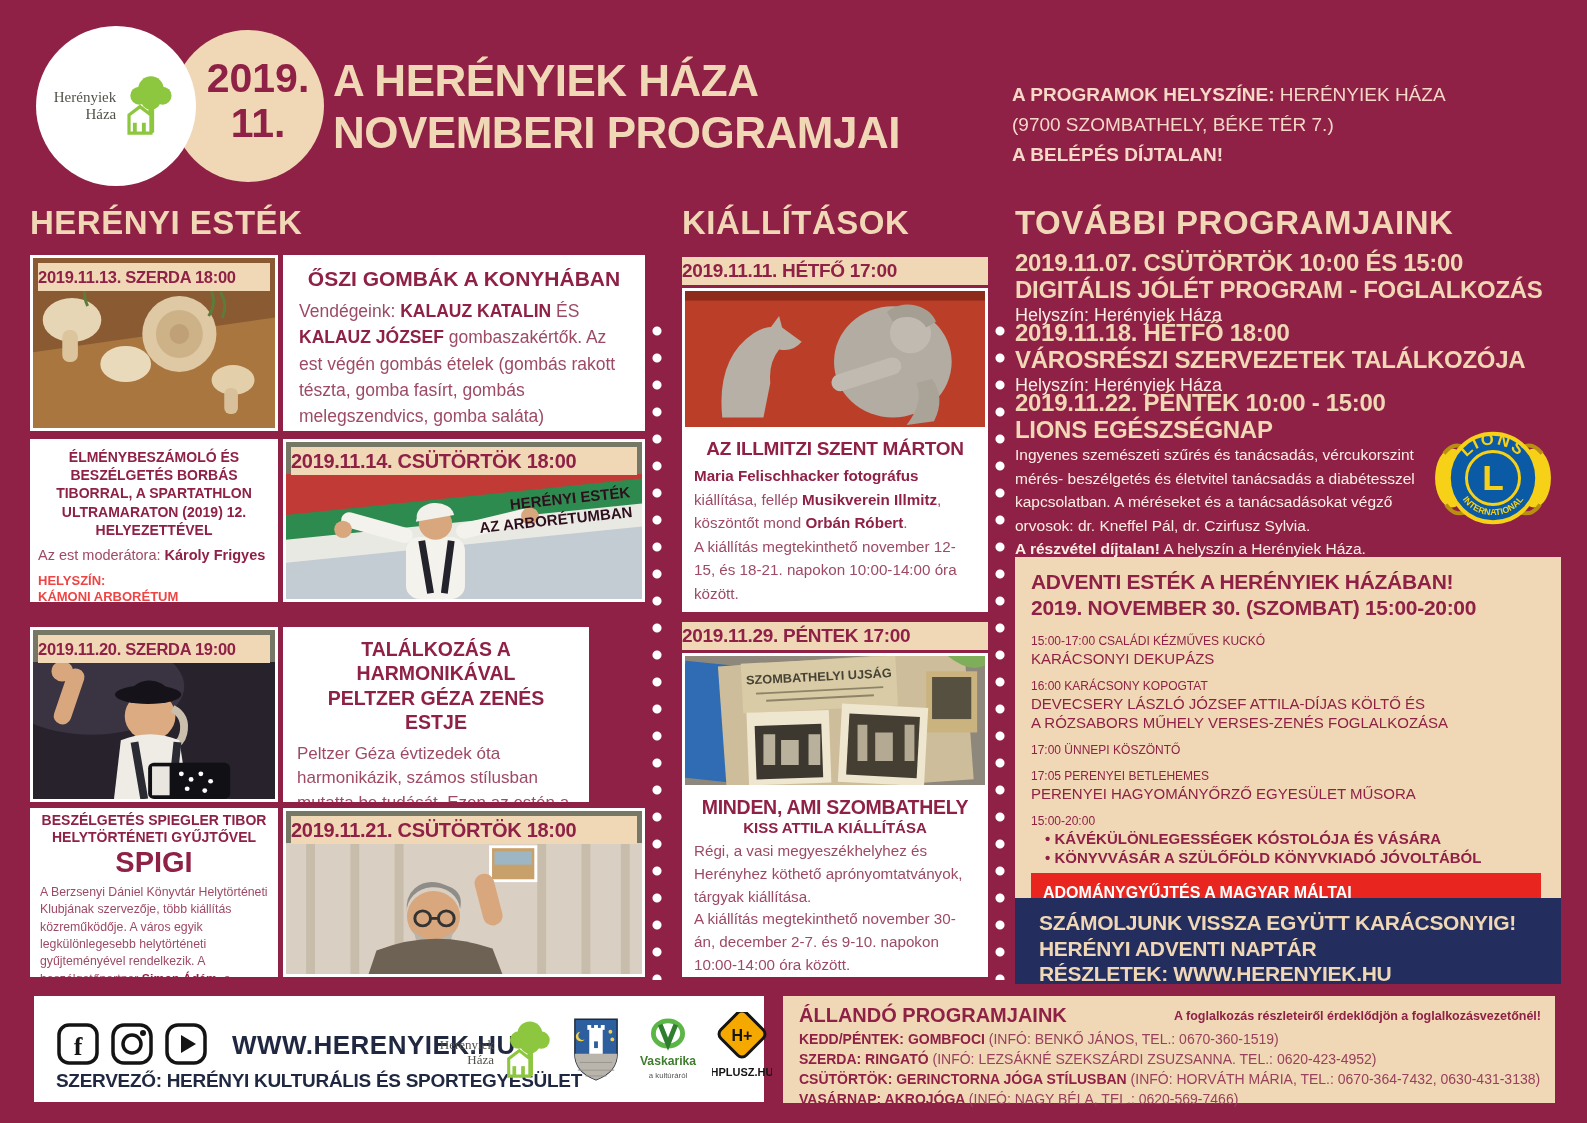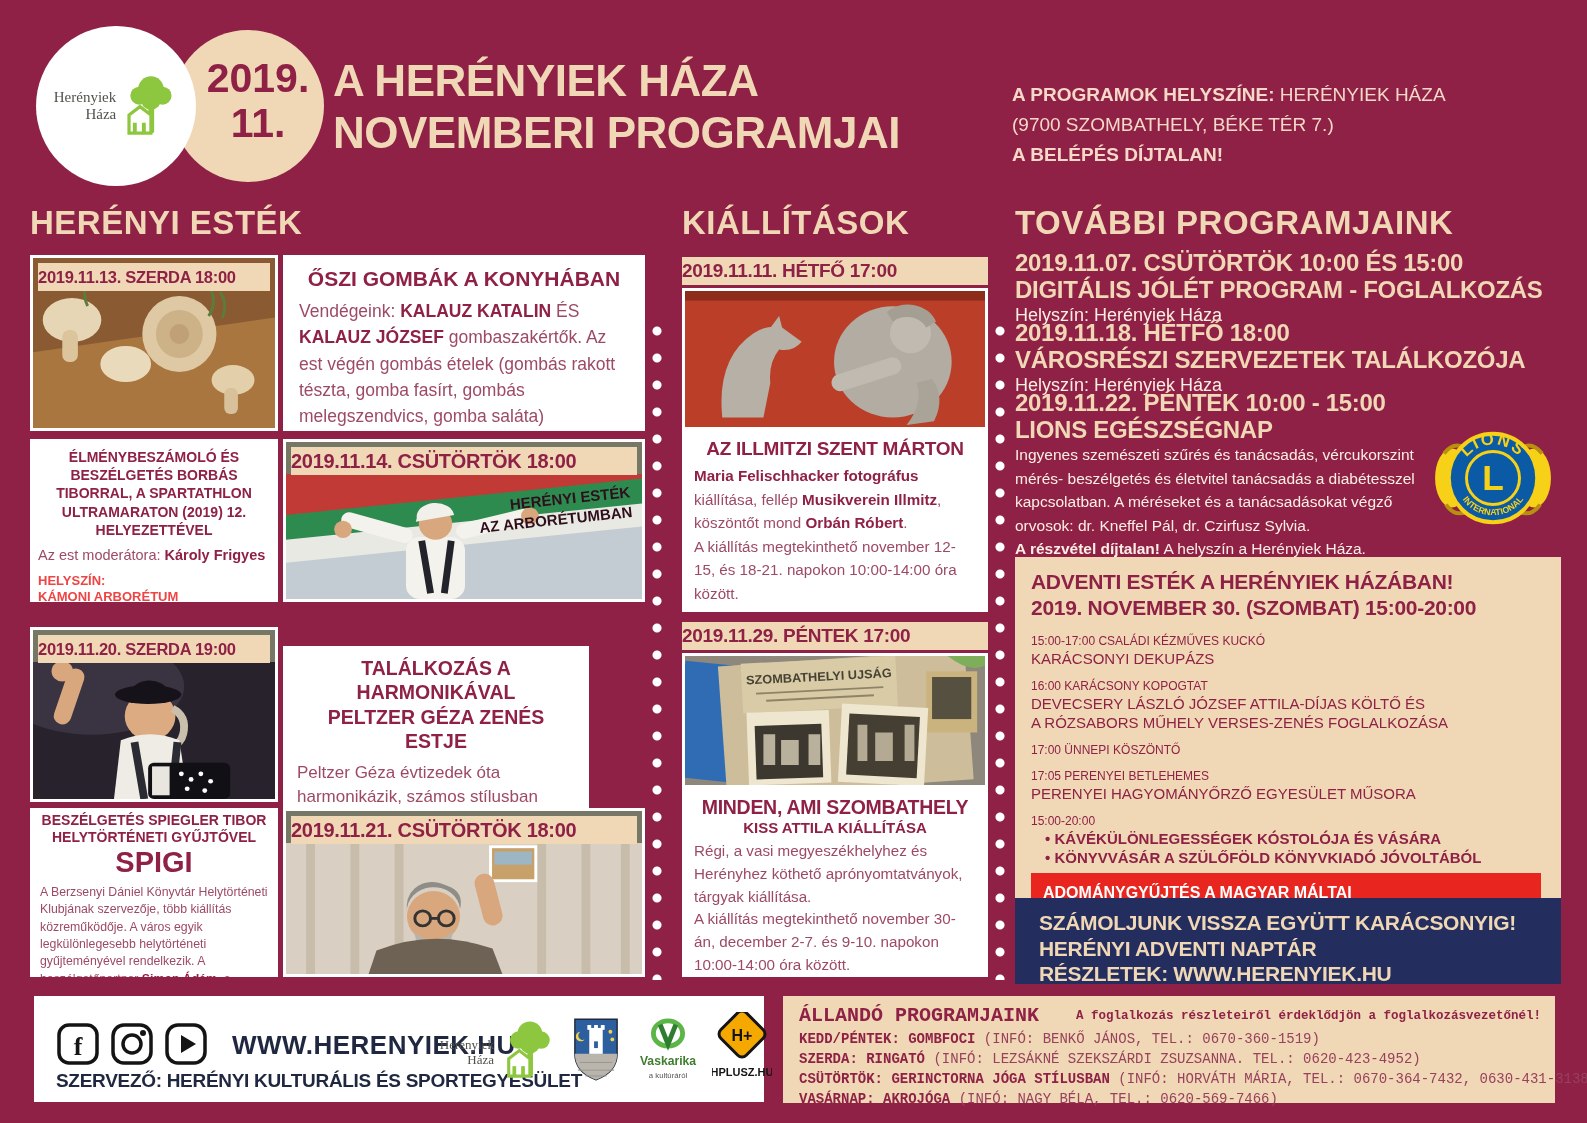--- a/index.html
+++ b/index.html
@@ -33,21 +33,21 @@
   .adv-t{font-size:21px;font-weight:800;color:#8e2145;line-height:1.25;letter-spacing:-0.3px;white-space:nowrap;}
   .sb{font-size:12px;font-weight:400;color:#8e2145;margin-top:12px;}
   .sn{font-size:15px;font-weight:500;color:#8e2145;margin-top:2px;}
   .sbul{font-size:15px;font-weight:800;color:#8e2145;margin-top:2px;padding-left:14px;}
   .sbul::before{content:"•  ";}
   .donation{margin-top:7px;margin-right:4px;background:#e8251f;color:#fff;font-size:16px;font-weight:800;
             padding:8px 12px;line-height:1.5;}
   .navy{background:#232e5e;box-sizing:border-box;padding:12px 24px;}
   .navy div{font-size:21px;font-weight:800;color:#f0d7b6;line-height:1.22;letter-spacing:-0.3px;white-space:nowrap;}
   .foot-white{background:#fff;}
-  .foot-cream{background:#f0d7b6;box-sizing:border-box;padding:8px 14px 8px 16px;font-family:Liberation Mono, monospace;}
+  .foot-cream{background:#f0d7b6;box-sizing:border-box;padding:8px 14px 8px 16px;}
   .al-head{font-size:20px;font-weight:800;color:#8e2145;white-space:nowrap;}
   .al-note{font-size:12.5px;font-weight:800;color:#8e2145;margin-left:auto;padding-top:5px;white-space:nowrap;}
   .al-row{font-size:14px;color:#97415d;margin-top:4px;white-space:nowrap;}
   .al-row .rb{color:#8e2145;}
   .site{font-size:26px;font-weight:800;color:#1f2840;letter-spacing:0.5px;}
   .org{font-size:19px;font-weight:800;color:#1f2840;letter-spacing:-0.3px;white-space:nowrap;}
   .logo-txt{font-family:"Liberation Serif", serif;color:#53524a;text-align:right;line-height:1.15;}
   .overlayTxt{position:absolute;color:#2e0f1d;font-weight:800;text-align:right;transform:rotate(-6deg);line-height:1.35;}
 </style>
 </head>
@@ -167,21 +167,21 @@
           <circle cx="152" cy="120" r="2.5"></circle>
           <circle cx="162" cy="126" r="2.5"></circle>
           <circle cx="172" cy="120" r="2.5"></circle>
           <circle cx="182" cy="128" r="2.5"></circle>
           <circle cx="158" cy="136" r="2.5"></circle>
           <circle cx="176" cy="138" r="2.5"></circle>
         </g>
     </svg>
     <div class="badge badge-sm">2019.11.20. SZERDA 19:00</div>
   </div>
-  <div class="card" style="left:283px;top:646px;width:306px;height:175px;padding:10px 14px;">
+  <div class="card" style="left:283px;top:627px;width:306px;height:175px;padding:10px 14px;">
     <div class="ct" style="font-size:19.5px;line-height:1.25;">
       <div>TALÁLKOZÁS A HARMONIKÁVAL</div>
       <div>PELTZER GÉZA ZENÉS ESTJE</div>
     </div>
     <div class="cb" style="font-size:17px;line-height:1.45;margin-top:7px;">Peltzer Géza évtizedek óta harmonikázik, számos stílusban mutatta be tudását. Ezen az estén a hangszerről, tanárairól, stílusokról beszél, de a fő szerep természetesen a zenéé lesz.</div>
   </div>
 
   <div class="card" style="left:30px;top:808px;width:248px;height:169px;padding:4px 10px;">
     <div class="ct" style="font-size:14px;line-height:1.2;">BESZÉLGETÉS SPIEGLER TIBOR HELYTÖRTÉNETI GYŰJTŐVEL</div>
     <div class="ct" style="font-size:29px;">SPIGI</div>

